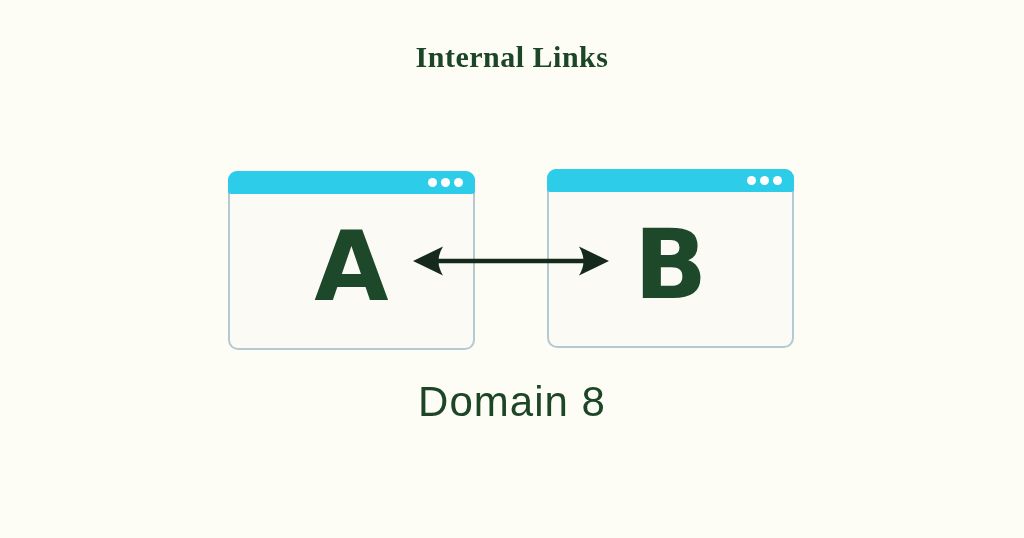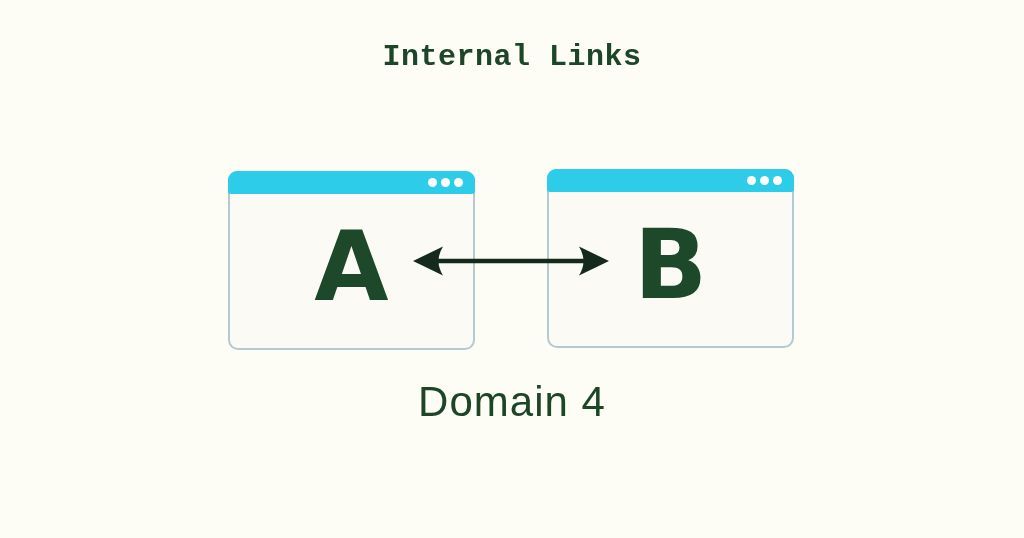--- a/index.html
+++ b/index.html
@@ -19,21 +19,21 @@
     position: absolute;
     top: 40px;
     left: 0;
     width: 100%;
     margin: 0;
     text-align: center;
     font-size: 30px;
     font-weight: 800;
     letter-spacing: 0.5px;
     color: #1c4627;
-    font-family: Liberation Mono, monospace;
+    font-family: Liberation Serif, serif;
   }
   .window {
     position: absolute;
     width: 247px;
     height: 179px;
     background: #fbfaf5;
     border: 2px solid #b4c9d2;
     border-radius: 10px;
     box-sizing: border-box;
     display: flex;
@@ -128,15 +128,15 @@
       <span class="page-letter">B</span>
     </div>
   </div>
 
   <svg class="arrow-svg" width="212" height="40" viewBox="0 0 212 40">
     <line x1="30" y1="20" x2="182" y2="20" stroke="#152a1b" stroke-width="4.5"></line>
     <path d="M8 20 L38 5.5 Q29 20 38 34.5 Z" fill="#152a1b"></path>
     <path d="M204 20 L174 5.5 Q183 20 174 34.5 Z" fill="#152a1b"></path>
   </svg>
 
-  <div class="caption">Domain 4</div>
+  <div class="caption">Domain 8</div>
 
 </div>
 
 </body></html>

